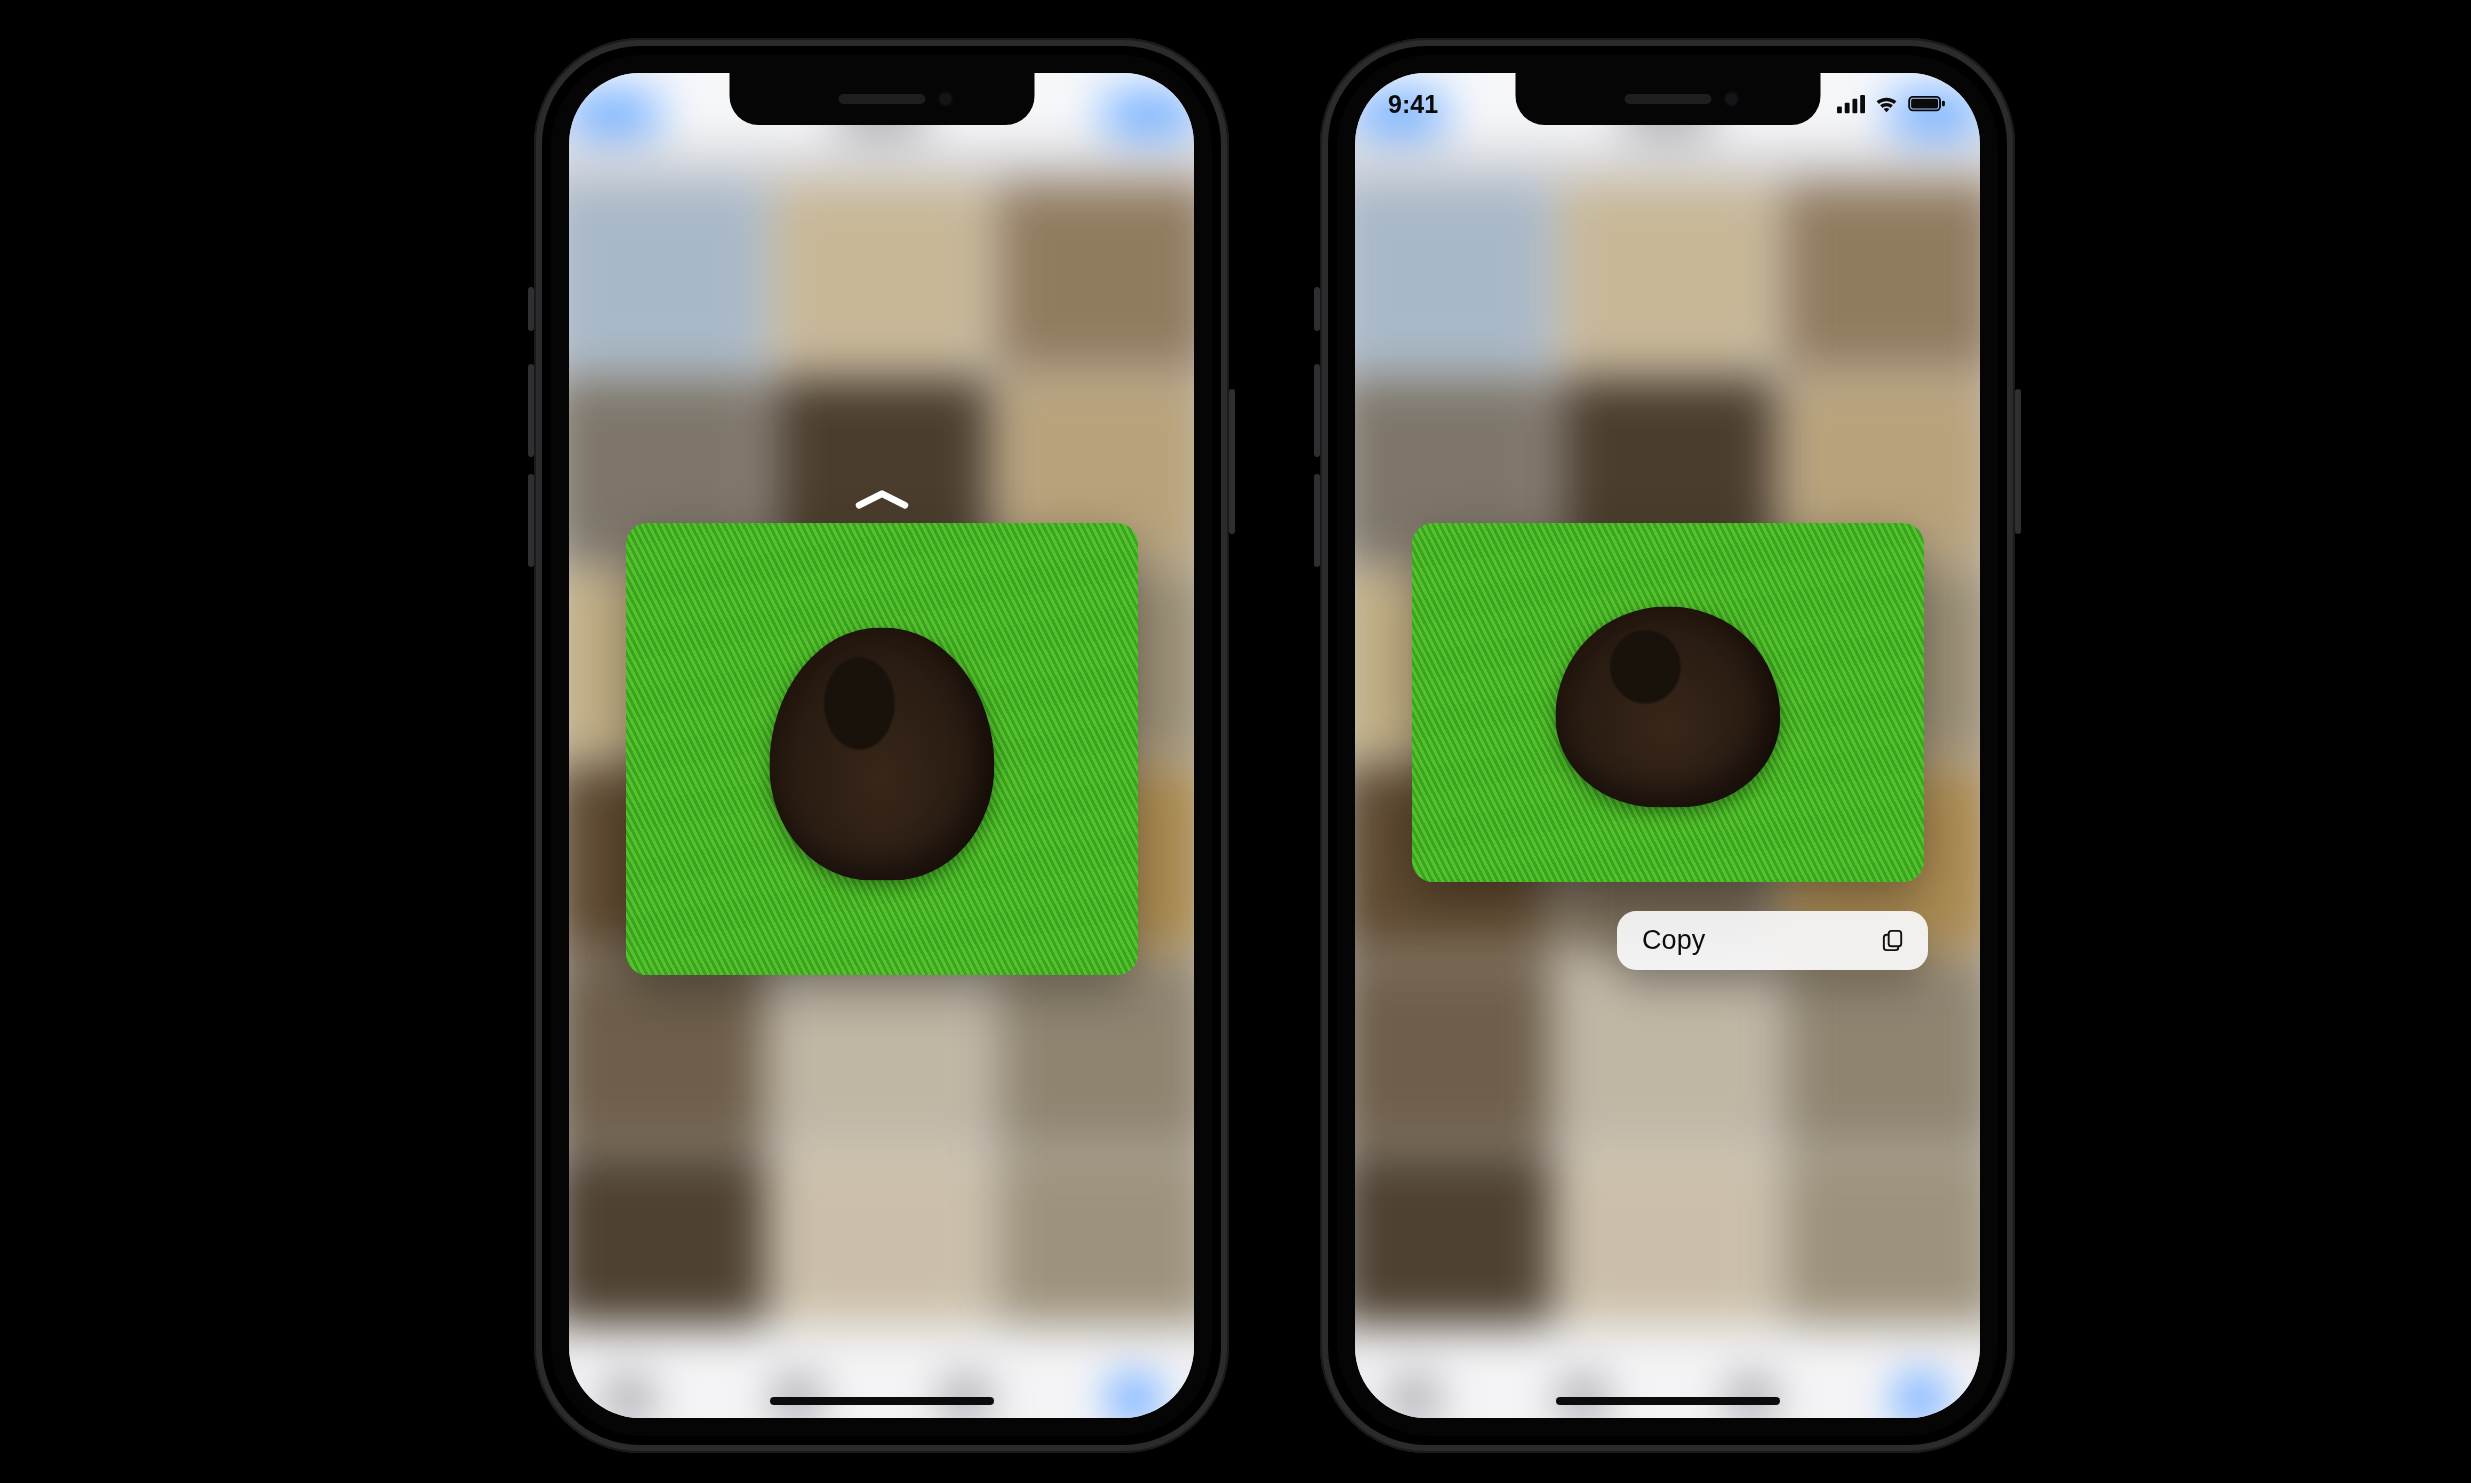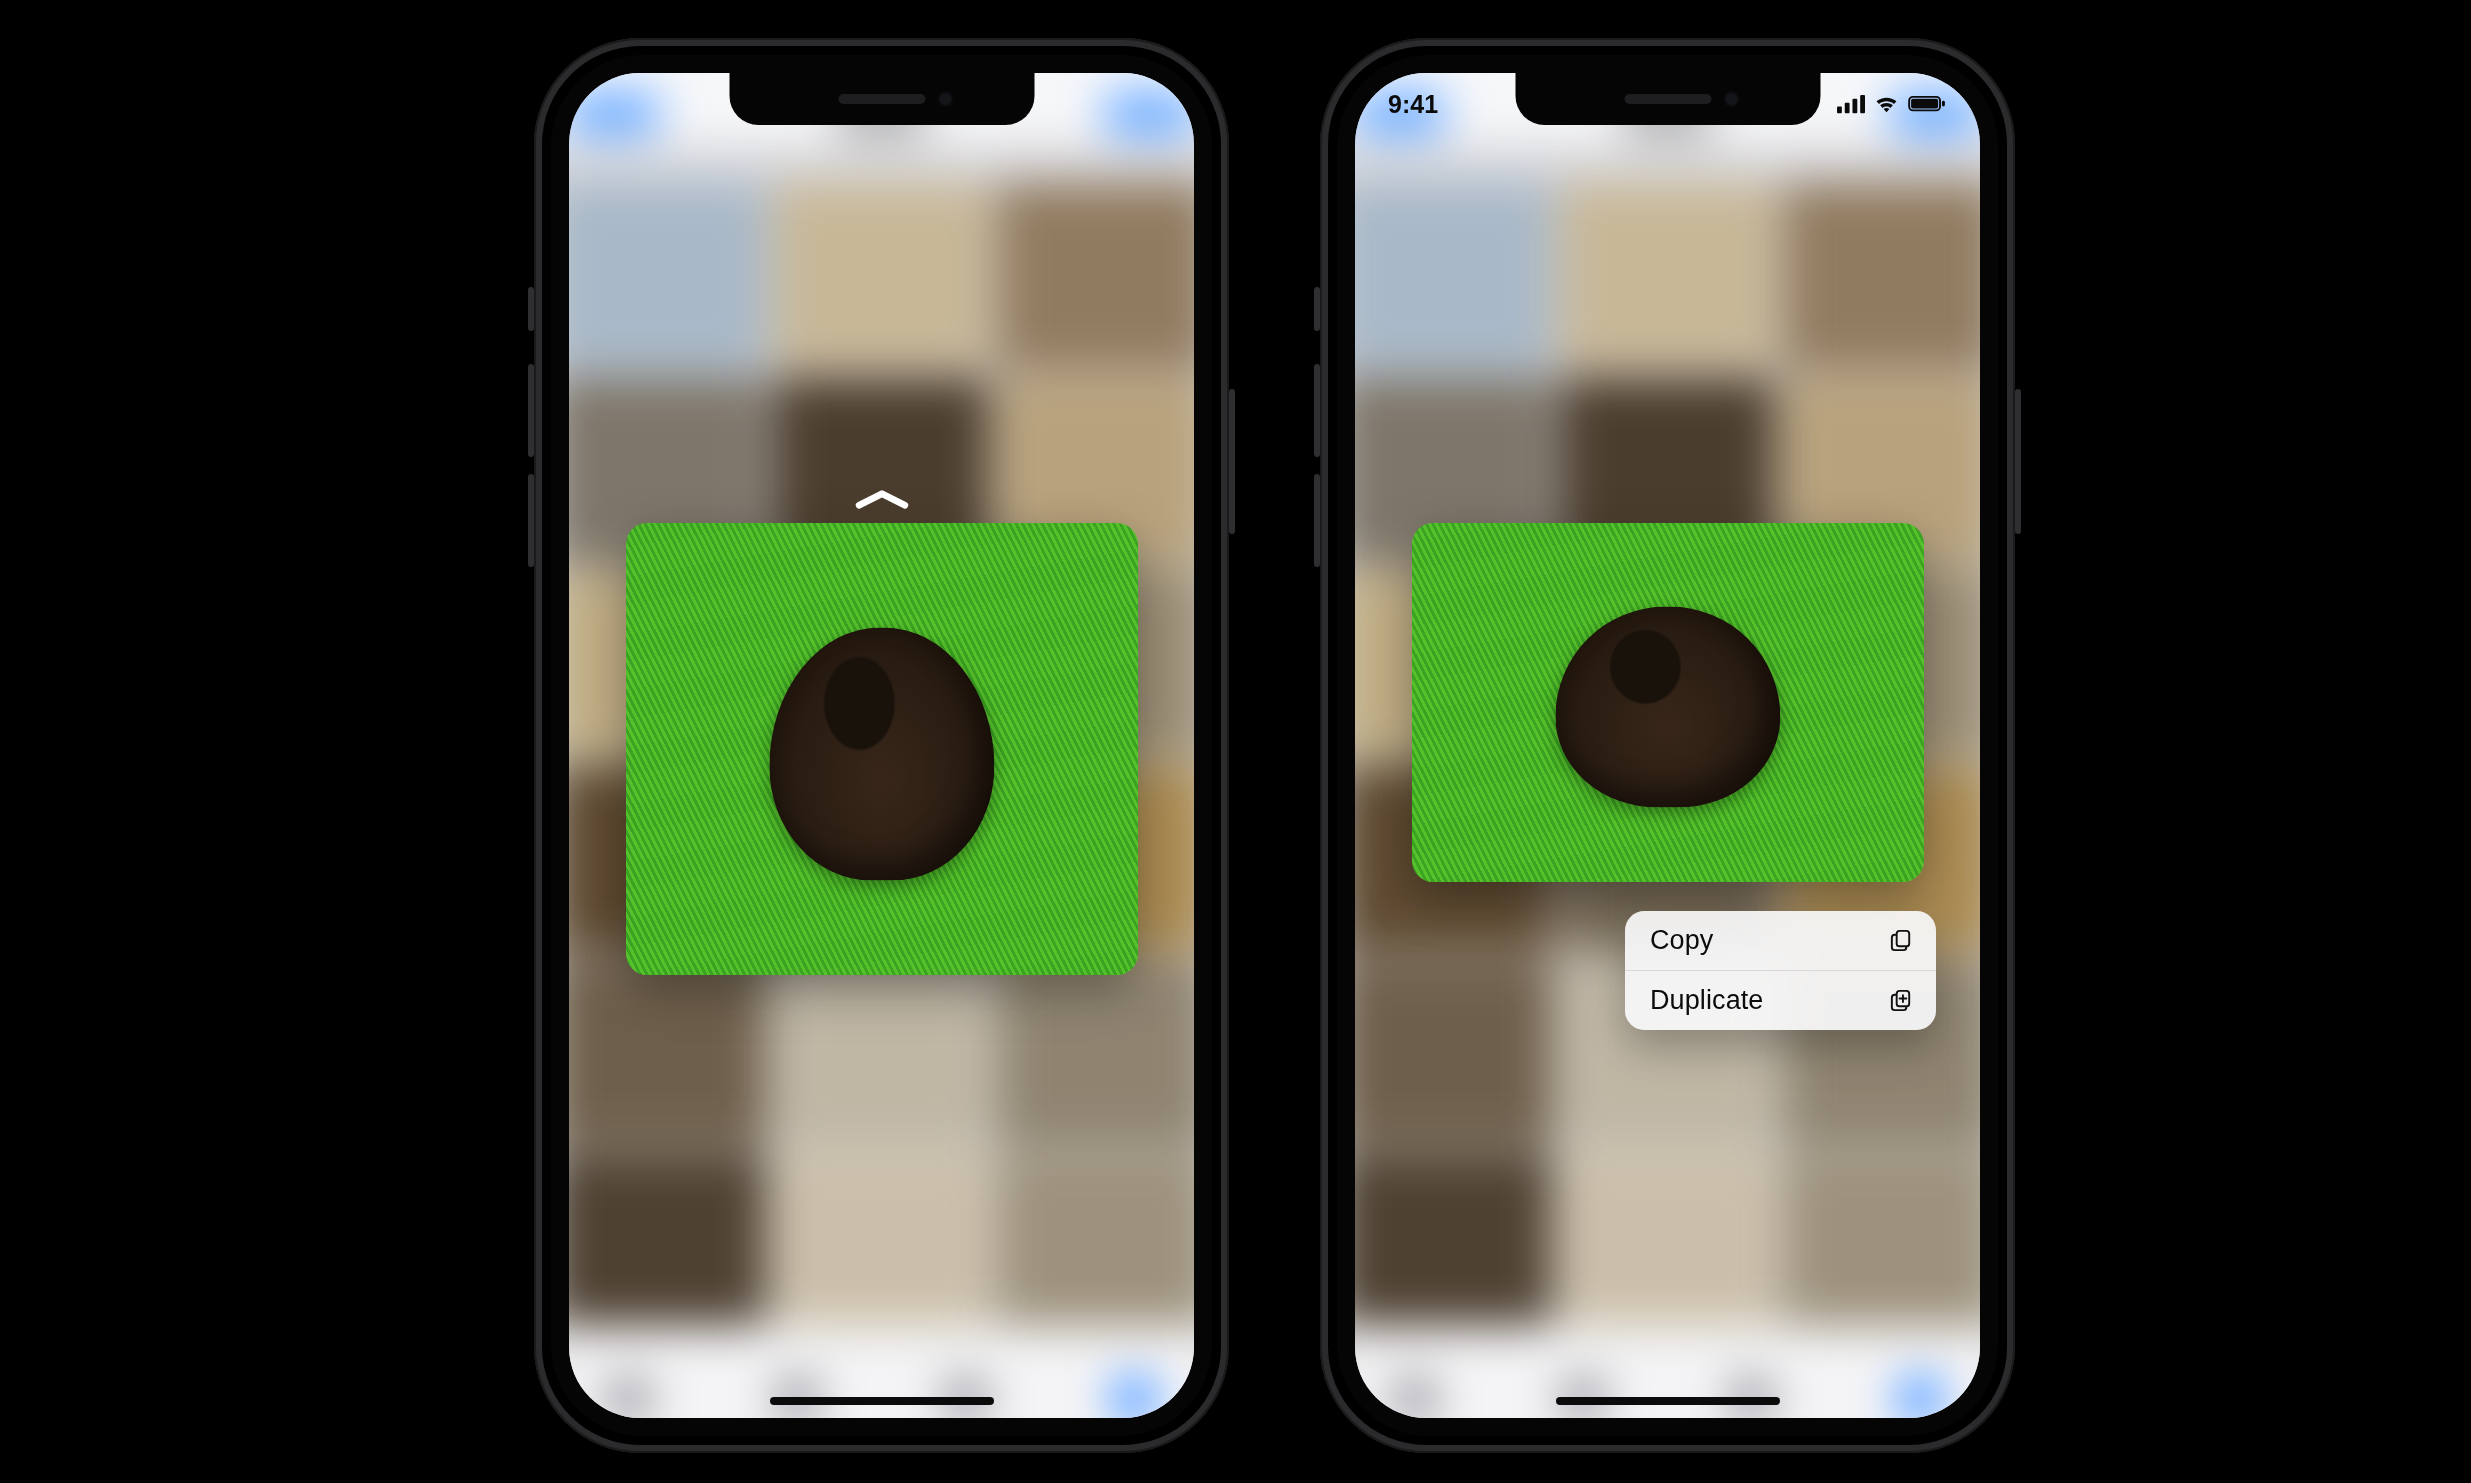--- a/index.html
+++ b/index.html
@@ -374,39 +374,29 @@
       <div class="notch">
         <div class="speaker"></div>
         <div class="cam"></div>
       </div>
 
       <div class="preview" style="left:50%; transform:translateX(-50%); top:450px; width:512px; height:359px;">
         <div class="grass"></div>
         <div class="cat"></div>
       </div>
 
-      <div class="menu" style="right:44px; top:838px;">
+      <div class="menu" style="right:52px; top:838px;">
         <div class="item">
           <span>Copy</span>
           <span class="icon">
             <svg width="27" height="27" viewBox="0 0 28 28" fill="none" stroke="#111" stroke-width="2">
               <rect x="9" y="4" width="13" height="16" rx="3"></rect>
               <path d="M9 8 H7 a3 3 0 0 0 -3 3 v10 a3 3 0 0 0 3 3 h9 a3 3 0 0 0 3 -3 v-1"></path>
             </svg>
           </span>
         </div>
-        <div class="item">
-          <span>Duplicate</span>
-          <span class="icon">
-            <svg width="27" height="27" viewBox="0 0 28 28" fill="none" stroke="#111" stroke-width="2">
-              <rect x="9" y="4" width="13" height="16" rx="3"></rect>
-              <path d="M9 8 H7 a3 3 0 0 0 -3 3 v10 a3 3 0 0 0 3 3 h9 a3 3 0 0 0 3 -3 v-1"></path>
-              <path d="M15.5 8.5 v7 M12 12 h7" stroke-linecap="round"></path>
-            </svg>
-          </span>
-        </div>
       </div>
 
       <div class="home-indicator"></div>
     </div>
   </div>
 </div>
 
 
 </body></html>

